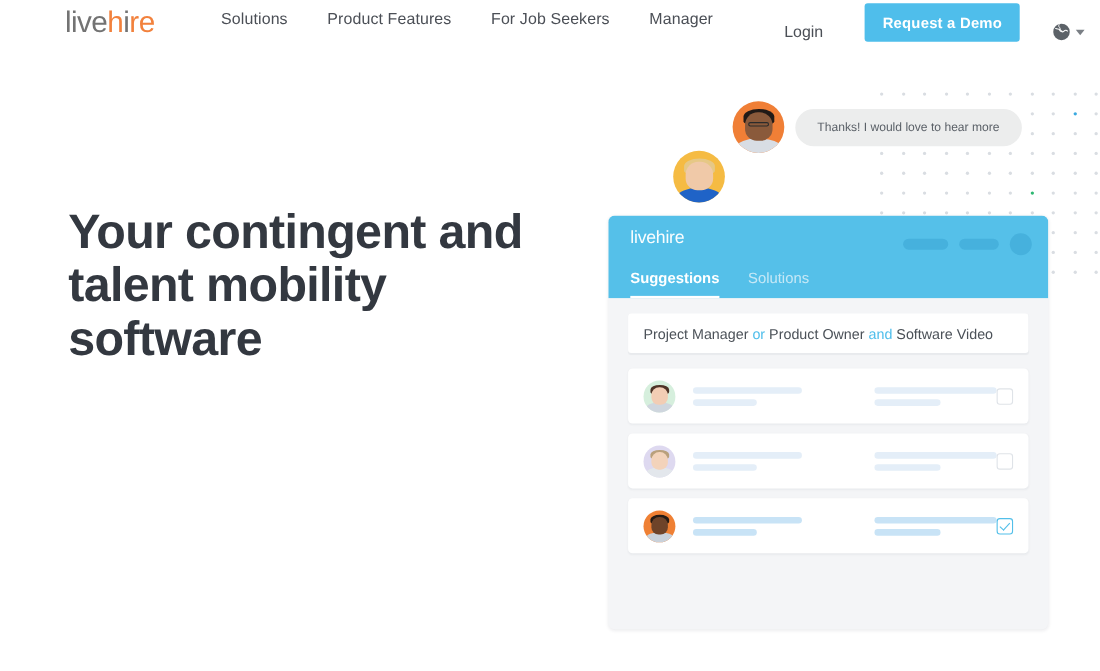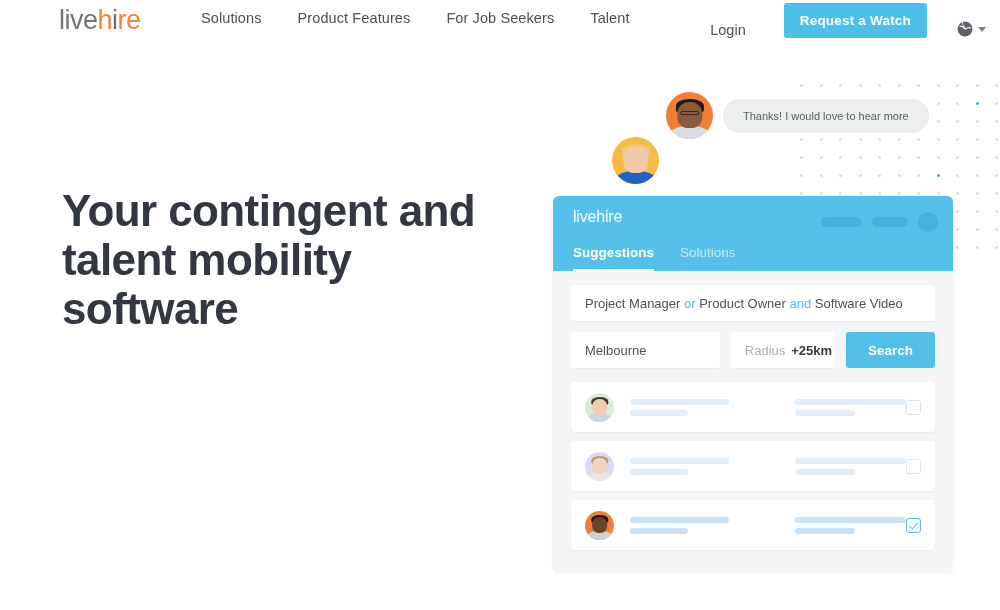--- a/index.html
+++ b/index.html
@@ -197,26 +197,26 @@
   <div class="navbar">
 
     <div class="logo">
       <span class="c-blue">live</span><span class="c-orange">h</span><span class="c-blue">i</span><span class="c-orange">re</span>
     </div>
 
     <div class="nav-links">
       <span class="nav-link">Solutions</span>
       <span class="nav-link">Product Features</span>
       <span class="nav-link">For Job Seekers</span>
-      <span class="nav-link">Talent</span>
+      <span class="nav-link">Manager</span>
     </div>
 
     <div class="nav-right">
       <span class="login-link">Login</span>
-      <button class="demo-btn">Request a Watch</button>
+      <button class="demo-btn">Request a Demo</button>
       <span class="lang-select">
         <svg width="18" height="18" viewBox="0 0 24 24">
           <circle cx="12" cy="12" r="10" fill="#5c6268"></circle>
           <path d="M5 8c2 1 3 0 5 1s1 3 3 3 2-2 4-2 2 1 2 1" stroke="#ffffff" stroke-width="1.4" fill="none" stroke-linecap="round"></path>
           <path d="M9 3c-1 2 0 3 1 4s-1 3 0 4 2-1 3 0" stroke="#ffffff" stroke-width="1.2" fill="none" stroke-linecap="round"></path>
         </svg>
         <span class="caret"></span>
       </span>
     </div>
   </div>
@@ -373,28 +373,20 @@
         <span class="app-tab inactive">Solutions</span>
       </div>
     </div>
 
     <div class="app-body">
 
       <div class="field query">
         <span>Project Manager</span>&nbsp;<span class="kw">or</span>&nbsp;<span>Product Owner</span>&nbsp;<span class="kw">and</span>&nbsp;<span>Software Video</span>
       </div>
 
-      <div class="row2">
-        <div class="field loc">Melbourne</div>
-        <div class="field radius">
-          <span>Radius</span>
-          <span class="radius-val">+25km</span>
-        </div>
-        <button class="search-btn">Search</button>
-      </div>
 
       <div class="results">
 
         <div class="result-row">
           <span class="r-avatar r-av-green">
             <span class="face">
                 <span class="body" style="background:#cfd6de"></span>
                 <span class="hair" style="background:#4e3326"></span>
                 <span class="head" style="background:#f2cdb4"></span>
               </span>

